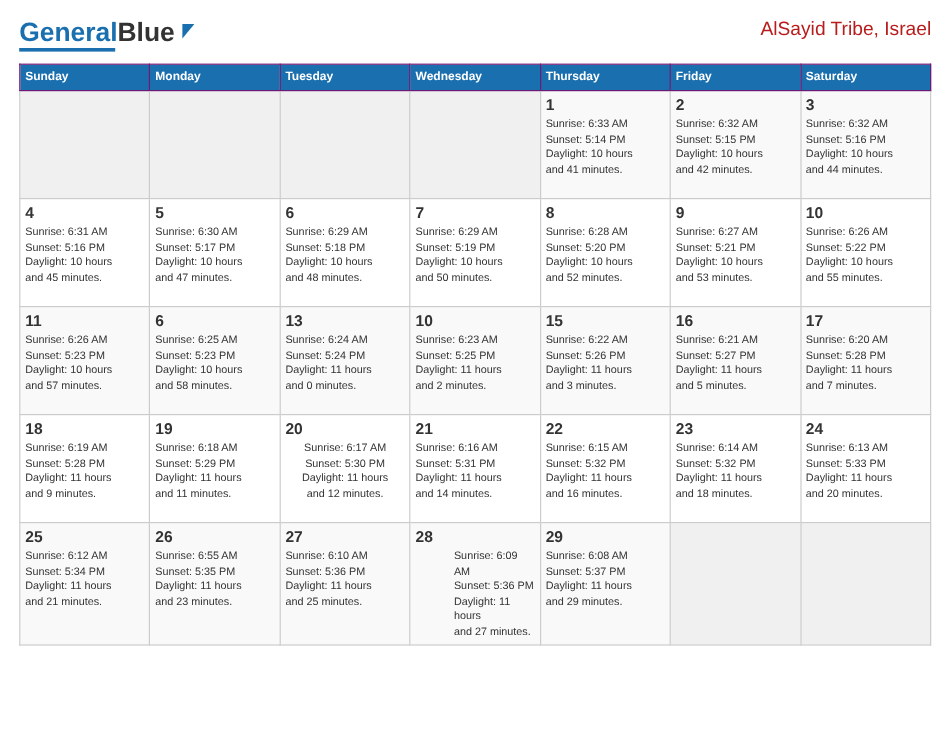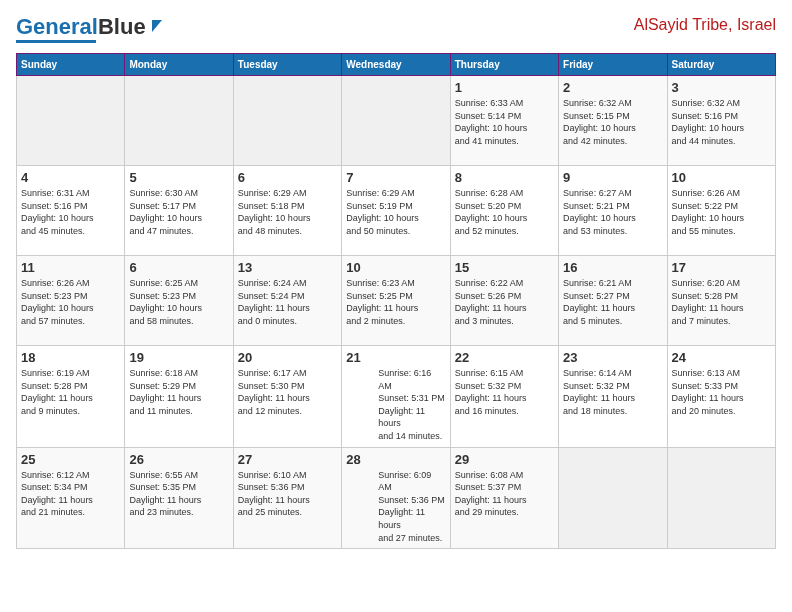--- a/index.html
+++ b/index.html
@@ -253,28 +253,28 @@
         </td>
         <td>
           <div class="day-num">19</div>
           <div class="day-info" style="white-space: pre-line;">Sunrise: 6:18 AM
 Sunset: 5:29 PM
 Daylight: 11 hours
 and 11 minutes.</div>
         </td>
         <td>
           <div class="day-num">20</div>
-          <div class="day-info" style="white-space: pre-line;">Sunrise: 6:17 AM
+          <div class="day-info" style="white-space: pre-line; text-align: center;">Sunrise: 6:17 AM
 Sunset: 5:30 PM
 Daylight: 11 hours
 and 12 minutes.</div>
         </td>
         <td>
           <div class="day-num">21</div>
-          <div class="day-info" style="white-space: pre-line; margin-left: 32px;">Sunrise: 6:16 AM
+          <div class="day-info" style="white-space: pre-line;">Sunrise: 6:16 AM
 Sunset: 5:31 PM
 Daylight: 11 hours
 and 14 minutes.</div>
         </td>
         <td>
           <div class="day-num">22</div>
           <div class="day-info" style="white-space: pre-line;">Sunrise: 6:15 AM
 Sunset: 5:32 PM
 Daylight: 11 hours
 and 16 minutes.</div>

